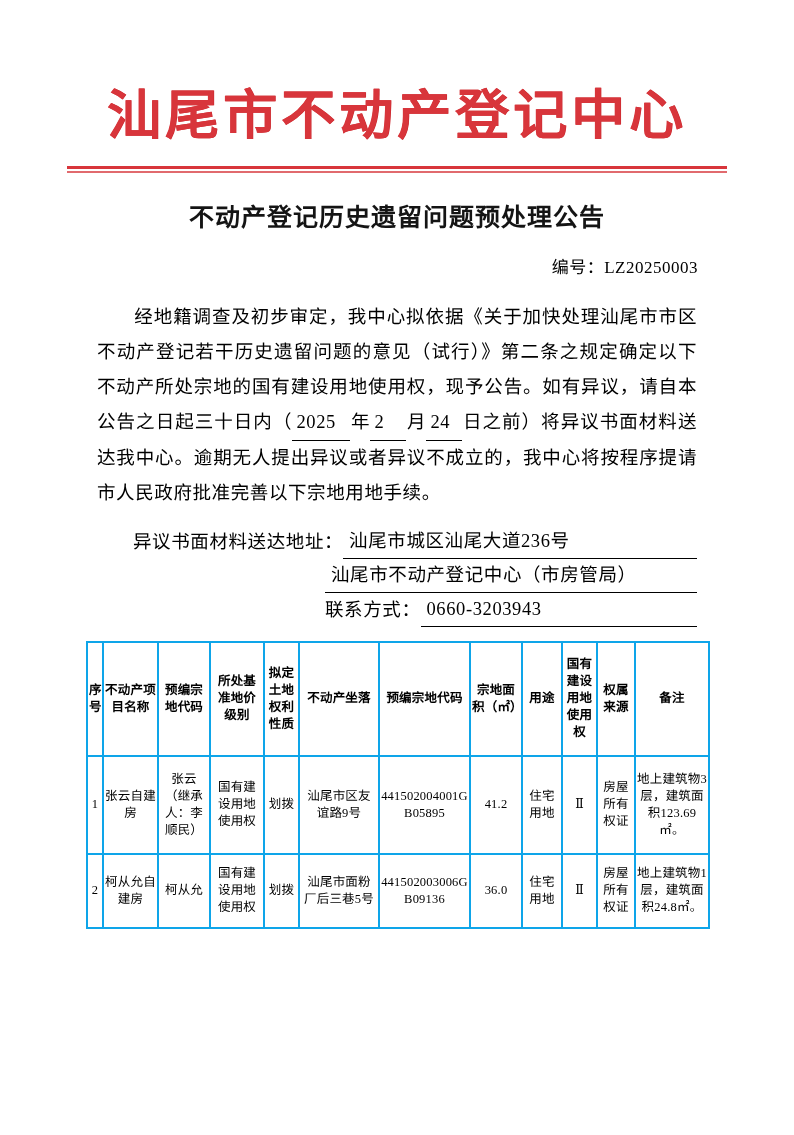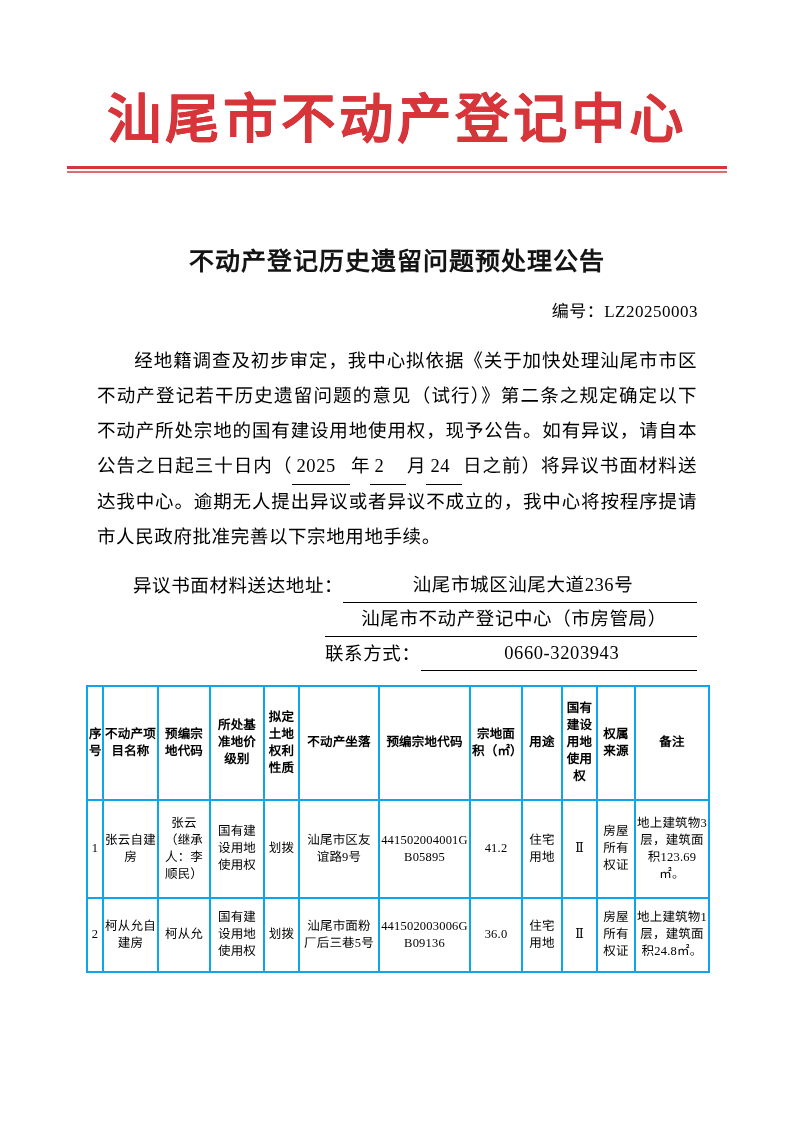--- a/index.html
+++ b/index.html
@@ -22,21 +22,21 @@
     box-sizing: border-box;
     padding: 0;
   }
 
   
   .letterhead {
     margin-top: 86px;
     text-align: center;
   }
   .letterhead-title {
-    font-family: Liberation Sans, sans-serif;
+    font-family: Liberation Mono, monospace;
     font-weight: bold;
     font-size: 54px;
     letter-spacing: 4px;
     color: #d8353b;
     line-height: 1.25;
     white-space: nowrap;
     text-shadow: 0.5px 0 0 #c9272d;
   }
   .letterhead-rules {
     margin: 12px auto 0 auto;
@@ -50,21 +50,21 @@
     height: 2px;
     background: transparent;
   }
   .rule-thin {
     height: 2px;
     background: #e16a6e;
   }
 
   
   .doc-title {
-    margin-top: 68px;
+    margin-top: 24px;
     text-align: center;
     font-family: "DejaVu Serif", "Liberation Serif", serif;
     font-weight: bold;
     font-size: 25px;
     letter-spacing: 1px;
     color: #141414;
   }
   .doc-number {
     margin-top: 20px;
     padding-right: 96px;
@@ -100,21 +100,20 @@
   .fill-month { min-width: 28px; }
   .fill-day { min-width: 28px; }
 
   
   .addr-block {
     margin: 14px auto 8px auto;
     width: 600px;
     font-size: 18.5px;
     line-height: 33px;
     letter-spacing: 0.6px;
-    text-align: center;
   }
   .addr-row {
     display: flex;
     align-items: flex-end;
   }
   .addr-label {
     flex: 0 0 auto;
     white-space: nowrap;
     padding-left: 36px;
   }

